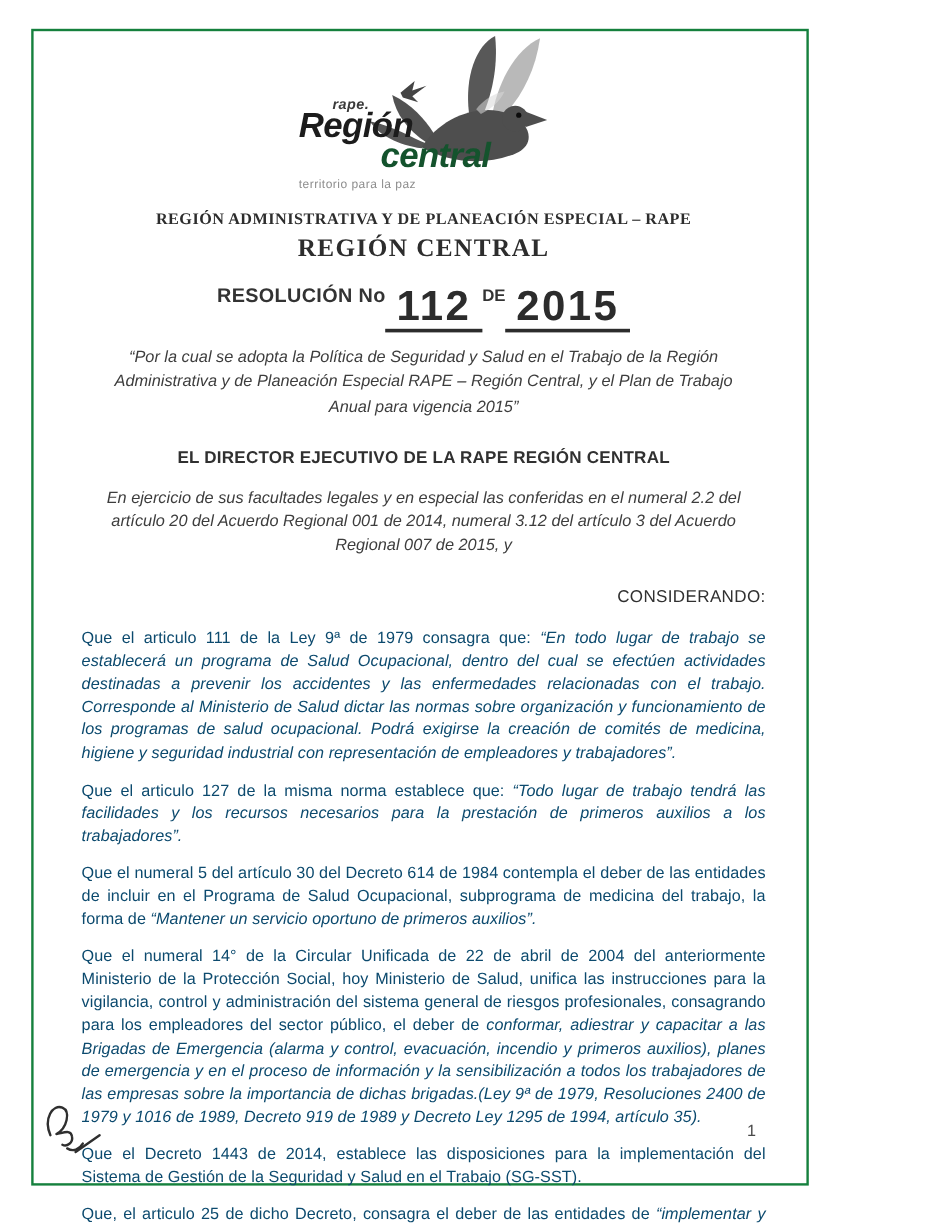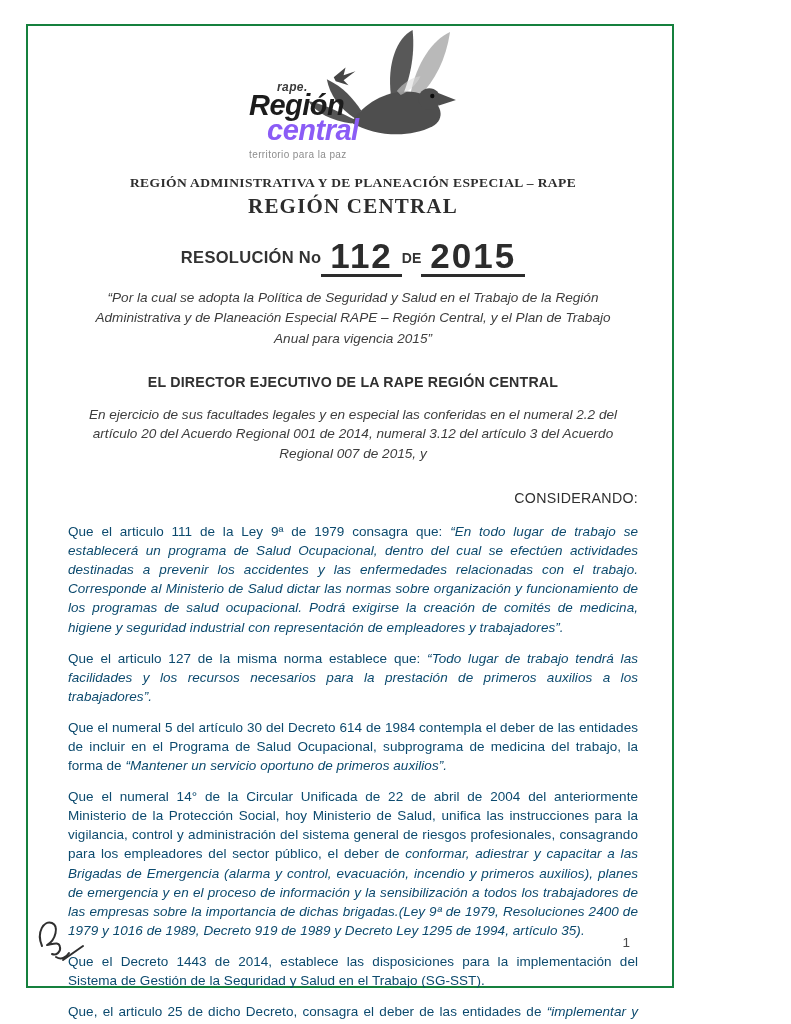--- a/index.html
+++ b/index.html
@@ -11,27 +11,27 @@
     position:absolute;left:26px;top:24px;width:648px;height:964px;
     border:2px solid #15803d;box-sizing:border-box;background:#ffffff;
     padding:4px 34px 0 40px;
   }
   
   .logo{position:relative;width:240px;height:138px;margin:0 auto;}
   .dove-svg{position:absolute;right:4px;top:-2px;}
   .brand{position:absolute;left:16px;bottom:8px;line-height:1;}
   .brand-prefix{font-style:italic;font-weight:700;font-size:12px;color:#3a3a3a;margin-left:28px;letter-spacing:.4px;}
   .brand-1{font-style:italic;font-weight:700;font-size:29px;line-height:.88;color:#1c1c1c;letter-spacing:-.5px;}
-  .brand-2{font-style:italic;font-weight:700;font-size:29px;line-height:.88;color:#8b5cf6;letter-spacing:-.5px;margin-left:18px;}
+  .brand-2{font-style:italic;font-weight:700;font-size:29px;line-height:.88;color:#14532d;letter-spacing:-.5px;margin-left:68px;}
   .tagline{font-size:10px;color:#8d8d8d;margin-top:6px;letter-spacing:.4px;}
   
   .doc-header{text-align:center;margin-top:7px;font-family:"Liberation Serif",serif;color:#2d2d2d;}
   .doc-header-line1{font-weight:700;font-size:13.5px;letter-spacing:.4px;}
   .doc-header-line2{font-weight:700;font-size:21px;letter-spacing:1.2px;margin-top:3px;}
-  .resolution-row{display:flex;justify-content:center;align-items:center;gap:0;margin-top:19px;}
+  .resolution-row{display:flex;justify-content:center;align-items:flex-start;gap:0;margin-top:19px;}
   .res-label{font-weight:700;font-size:16.5px;letter-spacing:.3px;color:#333;}
   .res-big{font-size:35px;font-weight:600;color:#2c2c2c;border-bottom:3px solid #2c2c2c;padding:0 9px 1px;letter-spacing:2px;line-height:1;}
   .res-de{font-weight:700;font-size:14px;color:#333;}
   .subject{margin:11px auto 0;width:96%;text-align:center;font-style:italic;font-size:13.6px;line-height:1.5;color:#3d3d3d;}
   .authority{margin-top:25px;text-align:center;font-weight:700;font-size:14.2px;color:#303030;letter-spacing:.2px;}
   .preamble{margin:15px auto 0;width:98%;text-align:center;font-style:italic;font-size:13.6px;line-height:1.42;color:#3d3d3d;}
   .considering{margin-top:27px;text-align:right;font-weight:400;font-size:14.2px;color:#303030;letter-spacing:.3px;}
   
   .body-text{margin-top:16px;}
   .para{text-align:justify;font-size:13.5px;line-height:19.1px;margin:0 0 12px;color:#0c4a6e;letter-spacing:.05px;}

